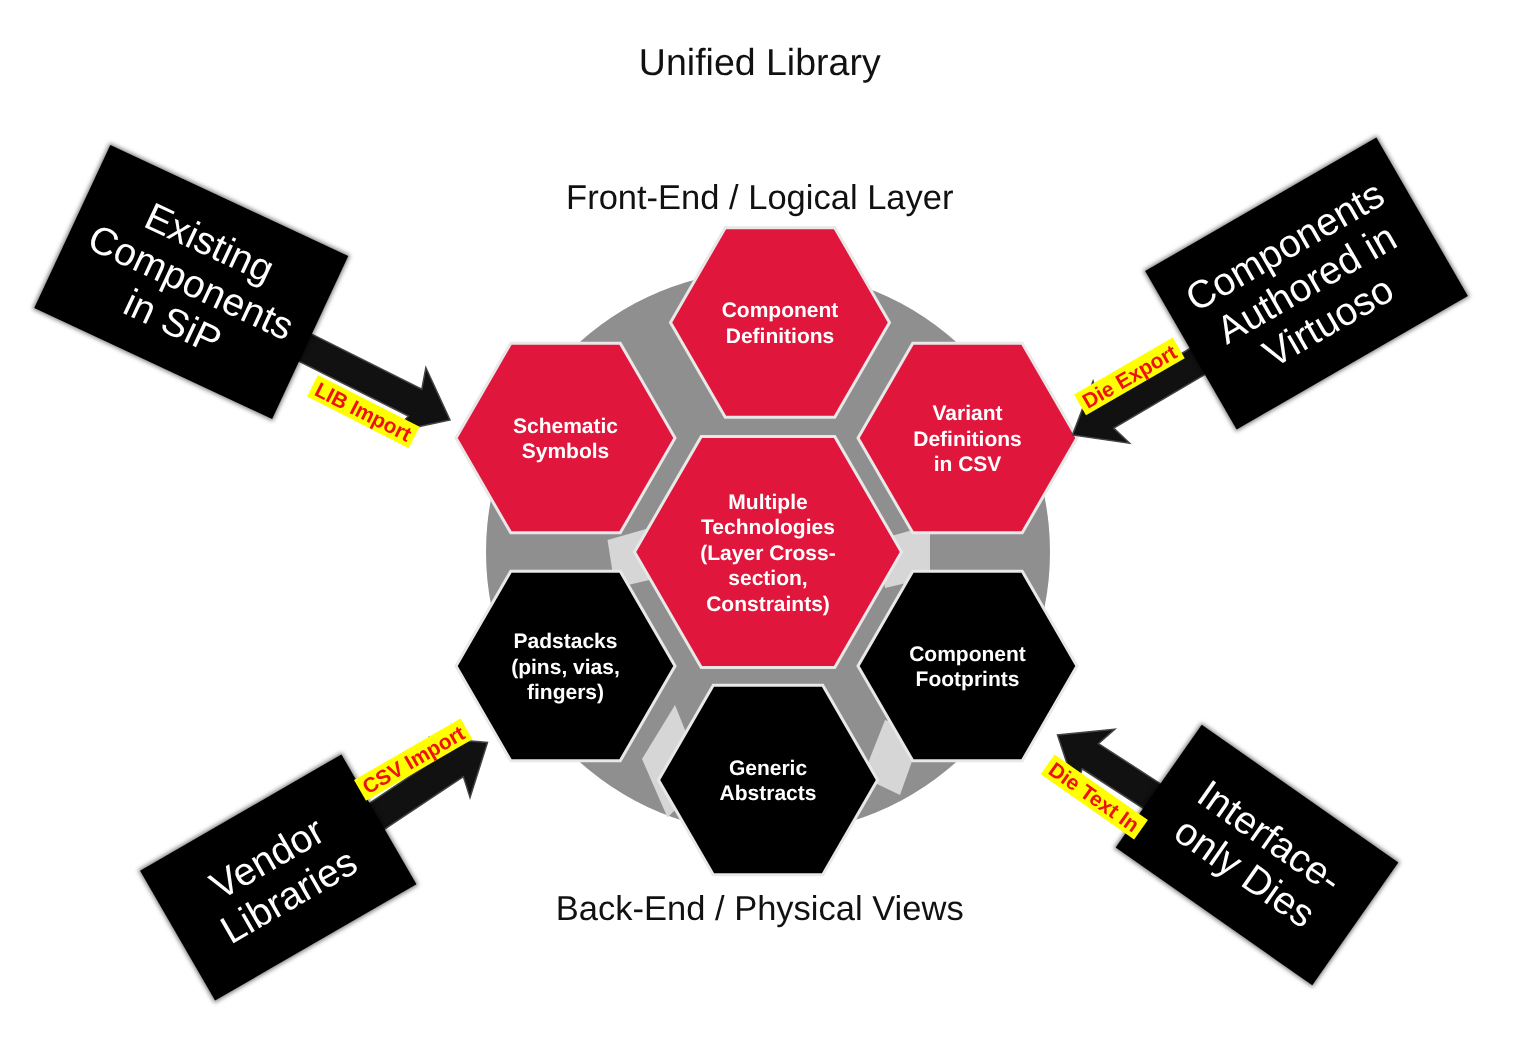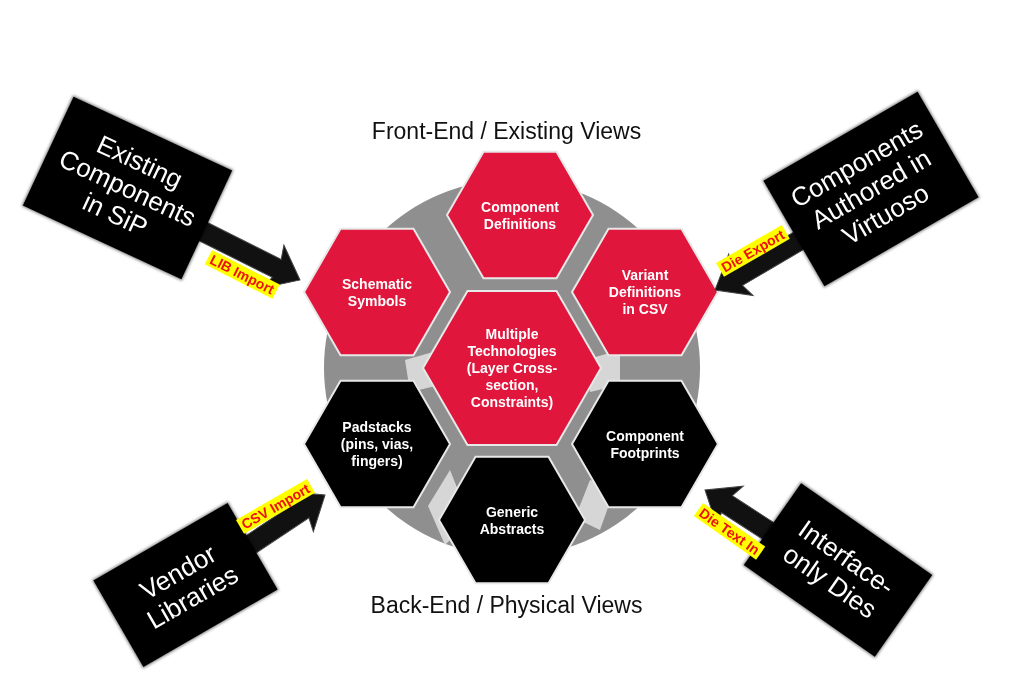--- a/index.html
+++ b/index.html
@@ -18,21 +18,22 @@
            font-family: "Liberation Sans", sans-serif; font-size: 26px; line-height: 29px;
            box-shadow: 0 0 3px 1px rgba(0,0,0,0.5); }
     .tag { position: absolute; background: #ffff00; color: #ee1111; font-weight: bold;
            font-family: "Liberation Sans", sans-serif; font-size: 14px; line-height: 16px;
            padding: 0 3px; white-space: nowrap; }
   </style>
 </head>
 <body>
 
 <div id="stage">
-  <div class="title" id="front-label">Front-End / Existing Views</div>
+  <div class="title" id="main-title">Unified Library</div>
+  <div class="title" id="front-label">Front-End / Logical Layer</div>
   <div class="title" id="back-label">Back-End / Physical Views</div>
 
   <svg id="hex-svg" width="1013" height="698" style="position:absolute;left:0;top:0;">
     <defs>
       <pattern id="grain" width="4" height="4" patternUnits="userSpaceOnUse">
         <rect width="4" height="4" fill="none"></rect>
         <rect x="0" y="0" width="1" height="1" fill="rgba(255,255,255,0.08)"></rect>
         <rect x="2" y="2" width="1" height="1" fill="rgba(0,0,0,0.06)"></rect>
       </pattern>
     </defs>

